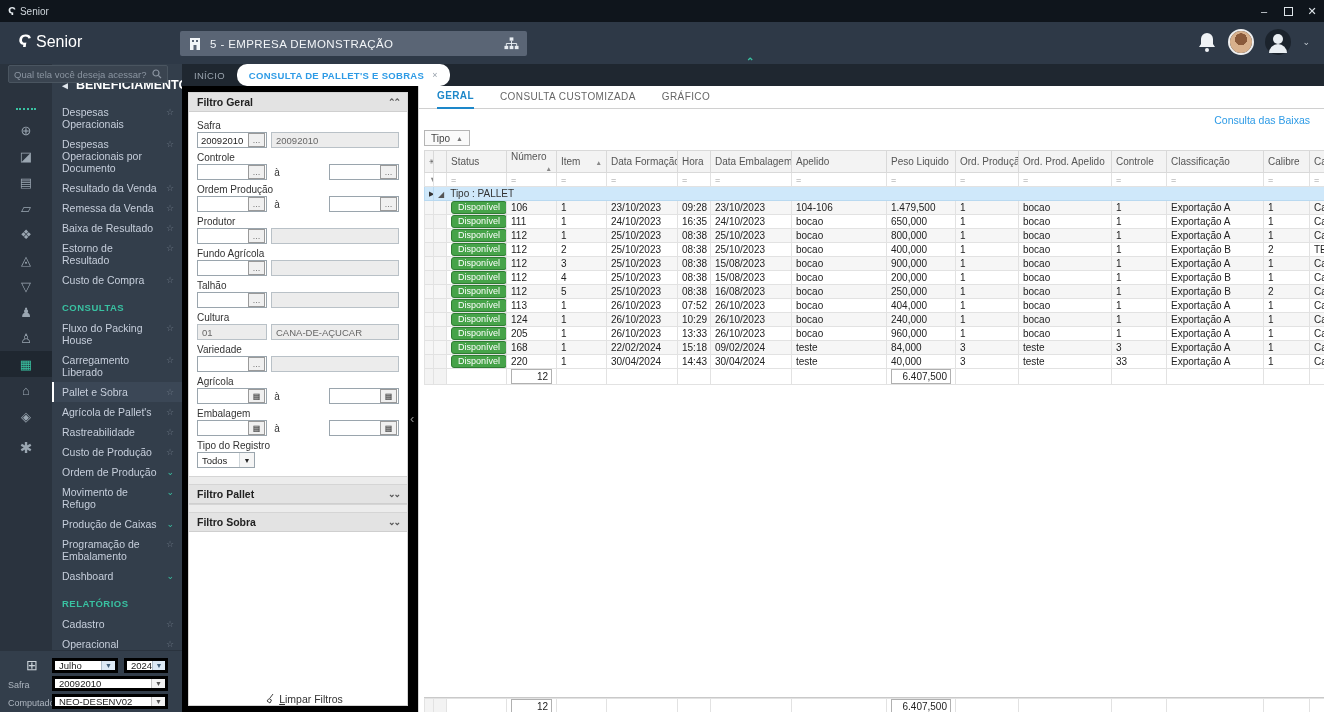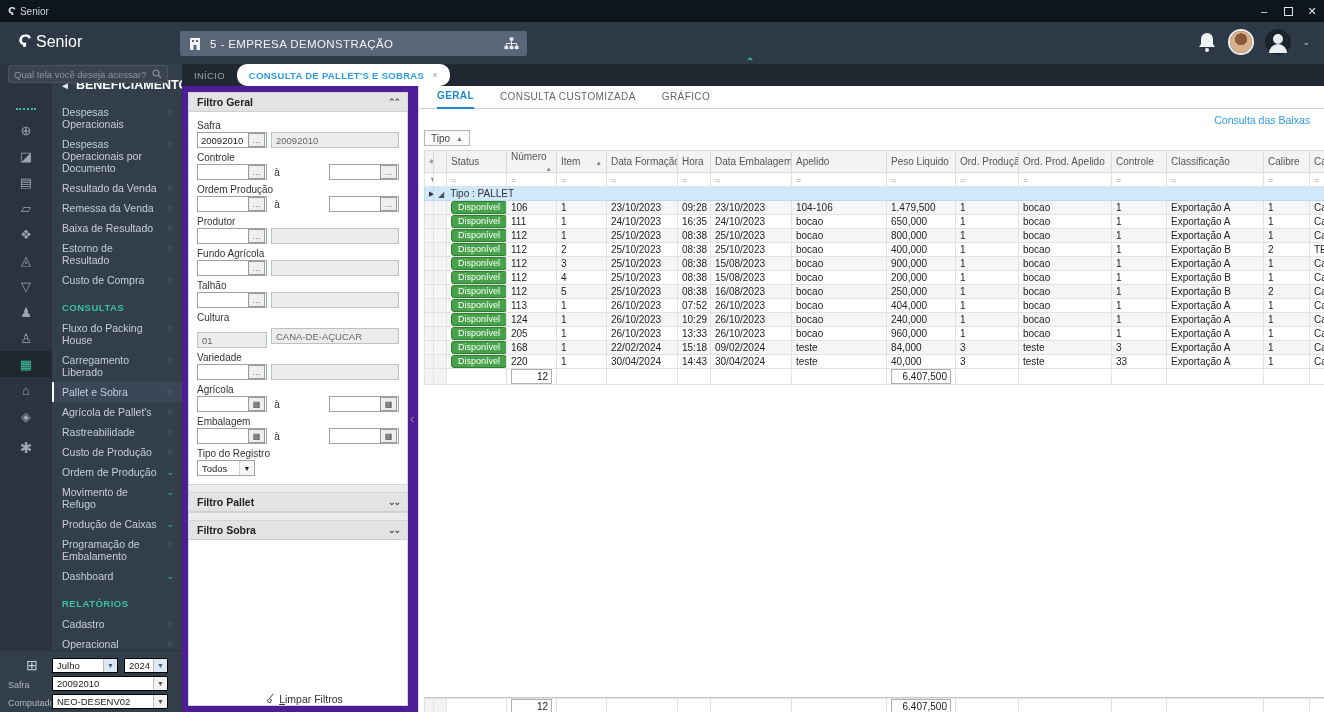--- a/index.html
+++ b/index.html
@@ -52,31 +52,31 @@
   .menu-item .mi-label { flex:1; padding-right:4px; }
   .menu-item .mi-star { color:#6d7886; font-size:9px; flex:none; }
   .menu-item .mi-chev { color:#39c2a2; font-size:9px; flex:none; }
   .menu-item.active { background:#3b4756; border-left:2px solid #ffffff; padding-left:8px; }
   .menu-heading { color:#39c2a2; font-weight:bold; font-size:9.5px; letter-spacing:.5px; padding:12px 10px 5px 10px; }
 
   
   .blp { position:absolute; left:0; top:650px; width:182px; height:62px; background:#333e4b; border-top:1px solid #2a333e; z-index:6; }
   .blp-cal { position:absolute; left:26px; top:6px; color:#cdd4da; font-size:14px; }
   .blp-label { position:absolute; color:#aeb6c0; font-size:9px; }
-  .fake-select { position:absolute; height:15px; background:#fff; border:1px solid #000000; display:flex; align-items:center; font-size:9.5px; color:#222; padding-left:4px; }
+  .fake-select { position:absolute; height:15px; background:#fff; border:3px solid #000000; display:flex; align-items:center; font-size:9.5px; color:#222; padding-left:4px; }
   .fs-arrow { margin-left:auto; width:14px; height:100%; background:#dce9f5; border-left:1px solid #aebdc9; display:flex; align-items:center; justify-content:center; font-size:7px; color:#44617c; }
   .fs-arrow.plain { background:#f2f2f2; color:#555; border-left:1px solid #c0c0c0; }
 
   
   .main { position:absolute; left:182px; top:64px; width:1142px; height:648px; background:#1f2730; }
   .tabstrip { position:absolute; left:0; top:0; width:1142px; height:22px; display:flex; align-items:flex-end; }
   .doc-tab { height:22px; display:flex; align-items:center; padding:0 12px; font-size:9.5px; color:#9aa4ae; letter-spacing:.3px; cursor:default;border-radius:10px; }
   .doc-tab.active { background:#ffffff; color:#2e9be6; font-weight:bold; gap:8px; }
   .doc-tab .tab-close { color:#98a2ac; font-weight:normal; font-size:9px; }
-  .workarea { position:absolute; left:0; top:22px; width:1142px; height:626px; background:#4c1d95; }
+  .workarea { position:absolute; left:0; top:22px; width:1142px; height:626px; background:#000000; }
 
   
   .fpanel { position:absolute; left:6px; top:6px; width:220px; height:614px; background:#ffffff; border:1px solid #d5d5d5; }
   .fsection-bar { height:19px; background:#e3e3e3; border-bottom:1px solid #cfcfcf; display:flex; align-items:center; padding:0 8px; font-size:10.5px; font-weight:bold; color:#222; cursor:default; }
   .fsection-bar .sec-chev { margin-left:auto; color:#555; font-size:9px; letter-spacing:-2px; }
   .fbody { padding:4px 8px 8px 8px; }
   .ffield-label { font-size:10px; color:#333; margin:4px 0 1px 0; }
   .frow { display:flex; align-items:center; gap:4px; }
   .finput { height:16px; border:1px solid #9aa5ad; background:#fff; display:flex; align-items:center; font-size:9.5px; color:#222; }
   .finput .fi-text { flex:1; padding:0 3px; overflow:hidden; white-space:nowrap; }
@@ -383,21 +383,21 @@
             <div class="ffield-label">Talhão</div>
             <div class="frow">
               <div class="finput" style="width: 70px;">
                 <span class="fi-text"></span>
                 <span class="fbtn">…</span>
               </div>
               <div class="freadonly" style="flex: 1 1 0%;"></div>
             </div>
             <div class="ffield-label">Cultura</div>
             <div class="frow">
-              <div class="freadonly" style="width: 70px; margin-top: 8px;">01</div>
+              <div class="freadonly" style="width: 70px;">01</div>
               <div class="freadonly" style="flex: 1 1 0%;">CANA-DE-AÇUCAR</div>
             </div>
             <div class="ffield-label">Variedade</div>
             <div class="frow">
               <div class="finput" style="width: 70px;">
                 <span class="fi-text"></span>
                 <span class="fbtn">…</span>
               </div>
               <div class="freadonly" style="flex: 1 1 0%;"></div>
             </div>

